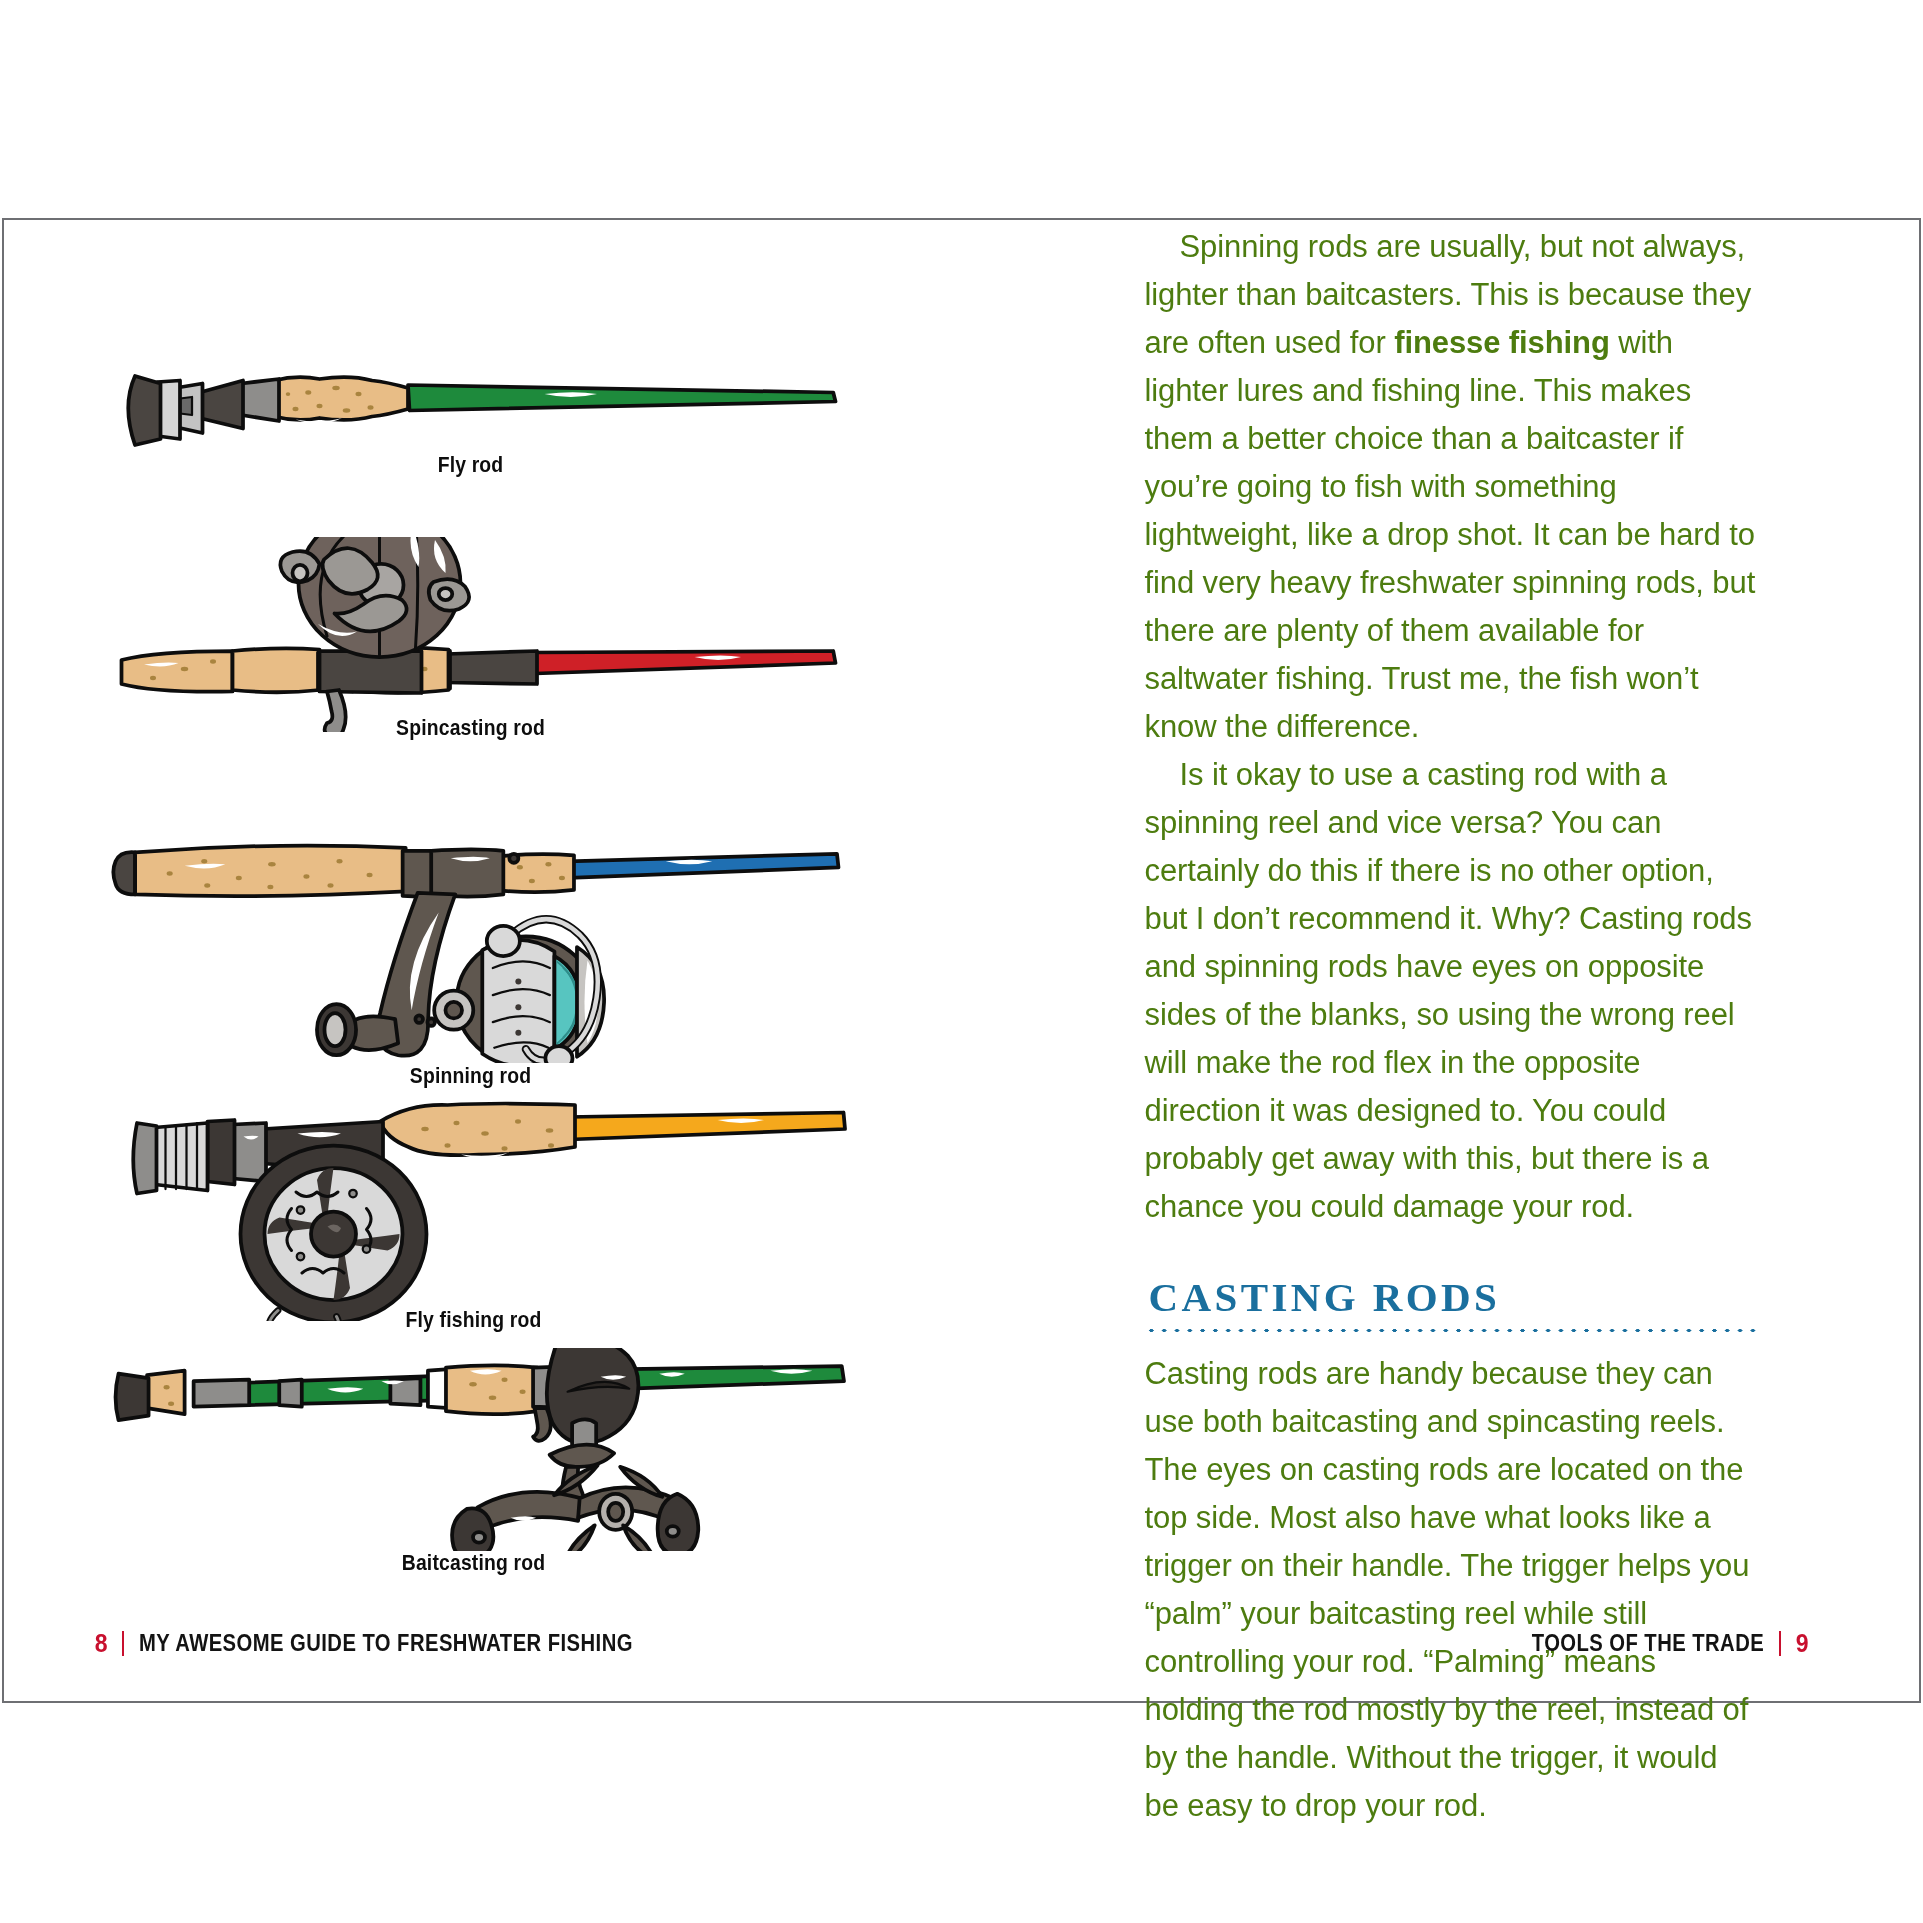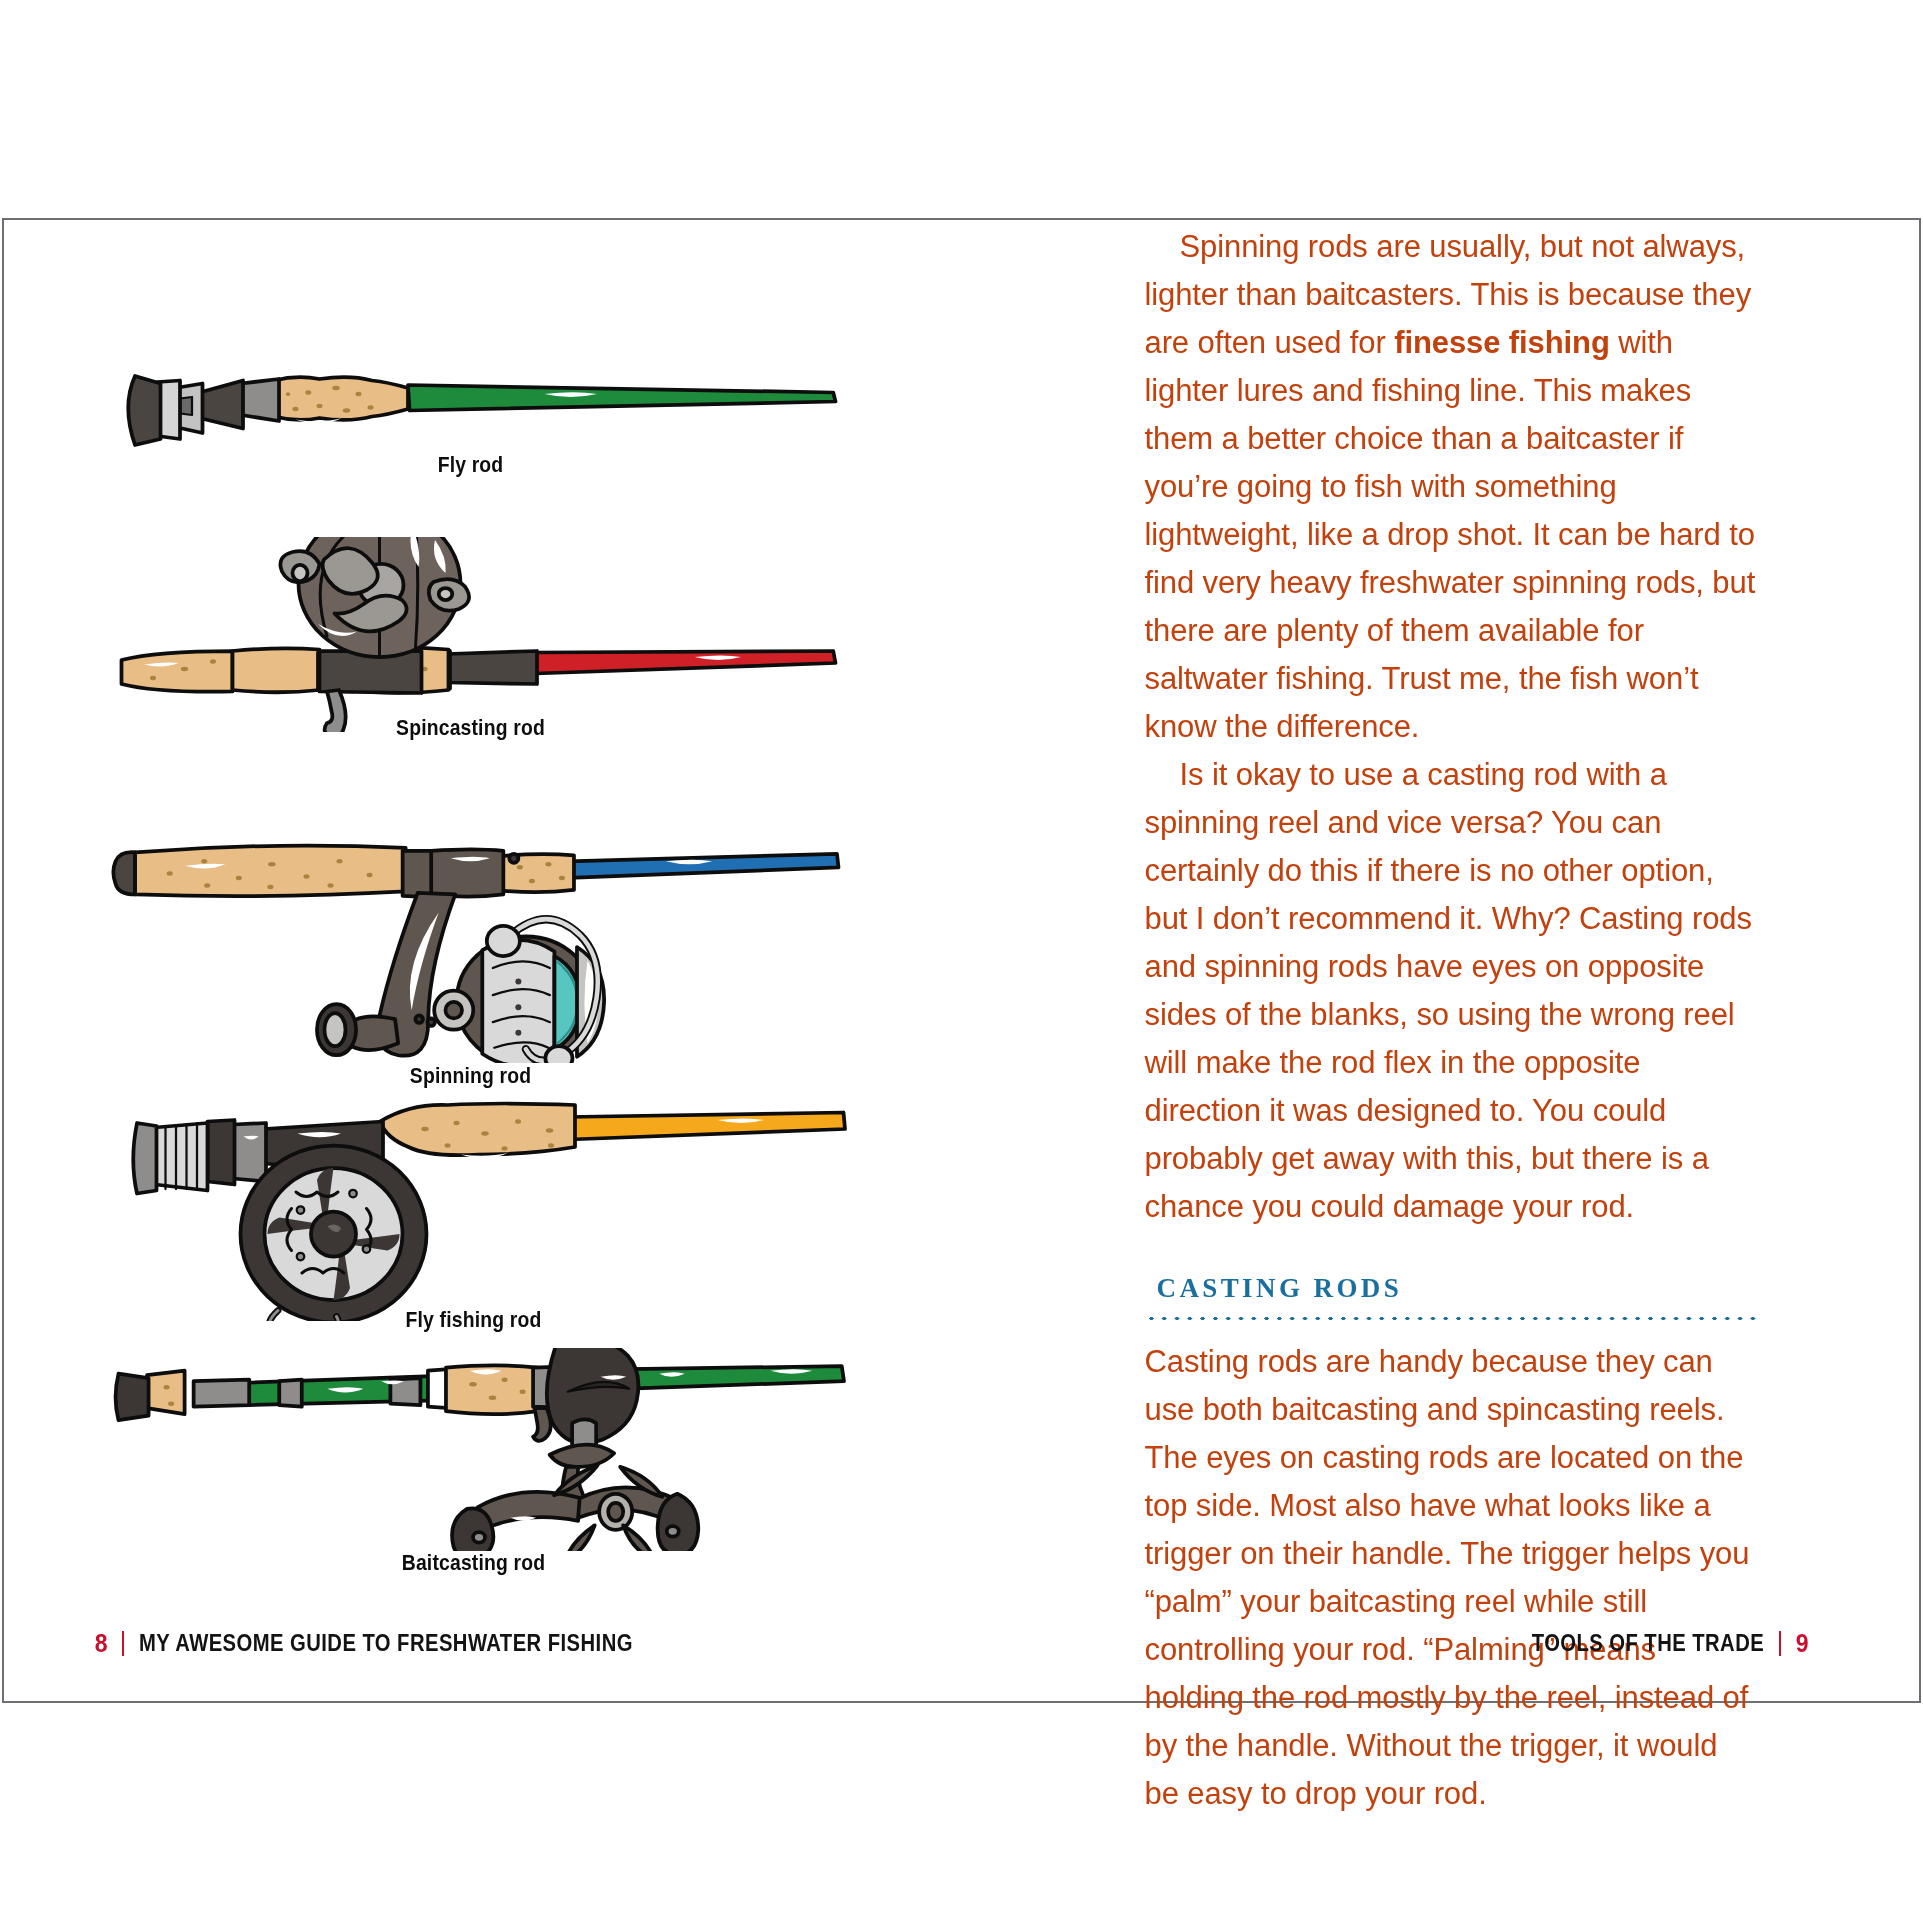--- a/index.html
+++ b/index.html
@@ -60,33 +60,33 @@
     position: absolute;
     left: 66px;
     top: 0px;
     width: 615px;
   }
   p.body {
     margin: 0;
     font-family: "Liberation Sans Narrow", "Liberation Sans", sans-serif;
     font-size: 31px;
     line-height: 48px;
-    color: #c2410c;
+    color: #4d7c0f;
     text-indent: 35px;
     letter-spacing: -0.1px;
     transform-origin: left top;
   }
   p.body.noindent { text-indent: 0; }
   p.body b { font-weight: bold; }
 
   h2.section {
-    margin: 12px;
+    margin: 4px;
     font-family: "Liberation Serif", serif;
     font-weight: bold;
-    font-size: 27px;
+    font-size: 41px;
     letter-spacing: 3.4px;
     color: #1a6f9e;
     white-space: nowrap;
   }
   .dotrule {
     height: 5.3px;
     margin-top: 6.8px;
     background-image: radial-gradient(circle, #1a6f9e 0 2px, rgba(0,0,0,0) 2.1px);
     background-size: 12.8px 5.3px;
     background-repeat: repeat-x;

